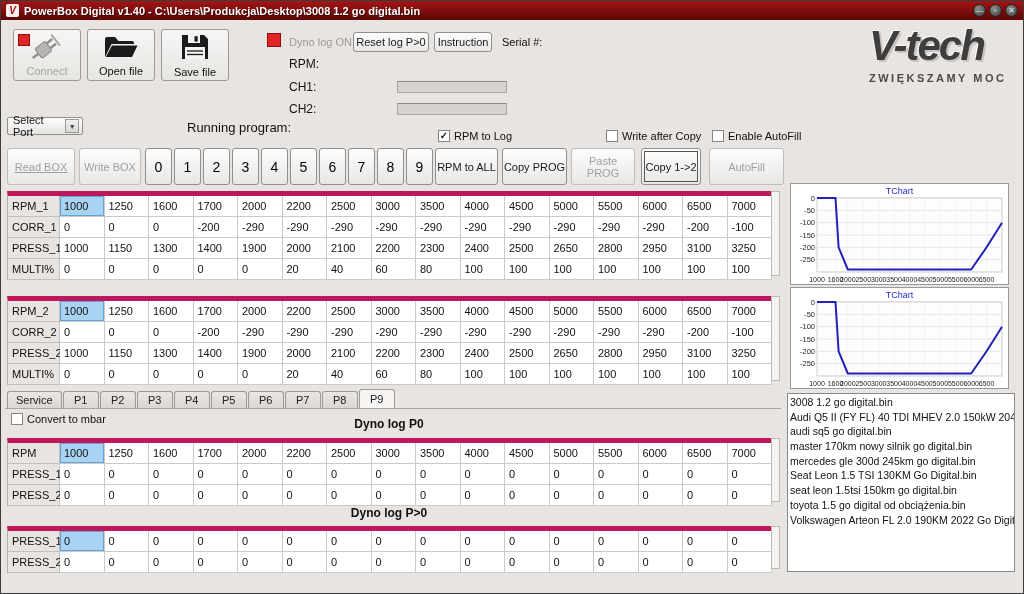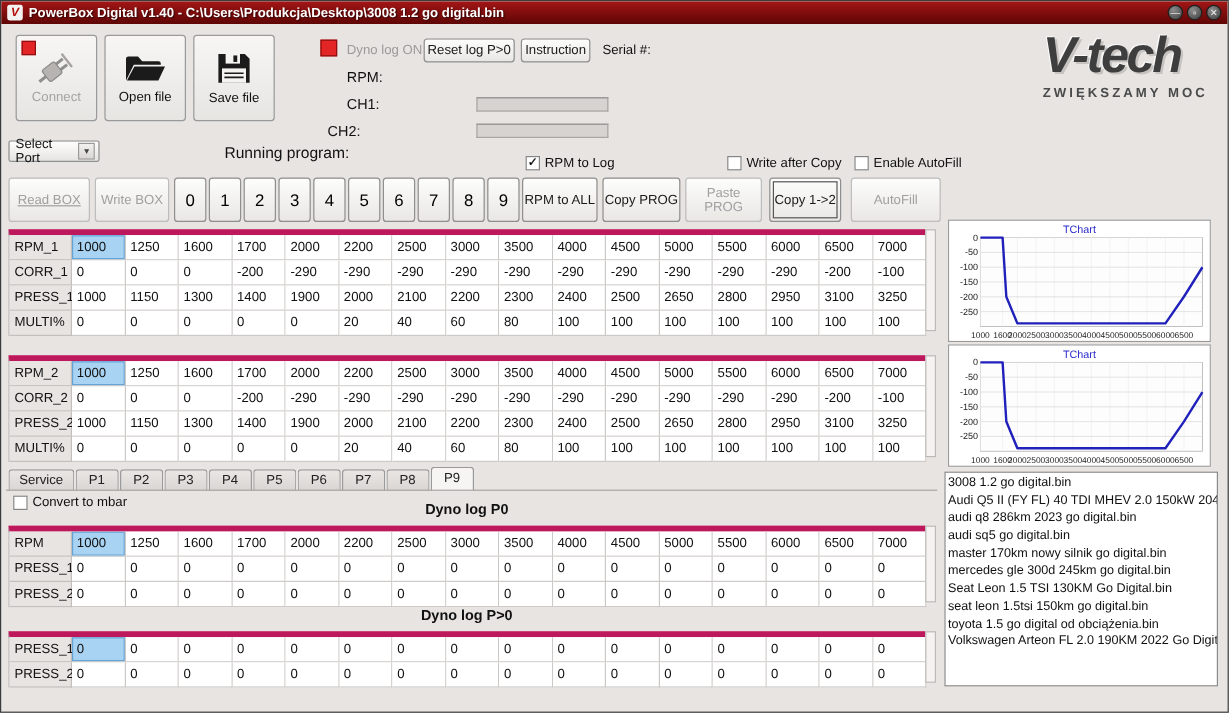--- a/index.html
+++ b/index.html
@@ -45,21 +45,21 @@
   .btn.disabled { color:#a0a0a0; border-color:#bdbdbd; }
   .btn.focused { outline:1px solid #555; outline-offset:-4px; }
   .digitwrap { position:absolute; left:144px; top:147px; display:flex; gap:2px; }
   .digit {
     position:static; width:27px; height:37px; font-size:14px;
     background:linear-gradient(#fdfdfd,#e9e7e4);
     border:1px solid #8f8f8f; border-radius:3px;
     display:flex; align-items:center; justify-content:center; cursor:pointer;
   }
   .bigbtn {
-    position:absolute; width:68px; height:72px;
+    position:absolute; width:68px; height:52px;
     background:linear-gradient(#f7f6f5,#e7e5e2);
     border:1px solid #9a9a9a; border-radius:3px;
     display:flex; flex-direction:column; align-items:center; justify-content:center;
     gap:5px; cursor:pointer;
   }
   .bigbtn .lbl { font-size:11px; }
   .bigbtn .lbl.dis { color:#a4a4a4; }
   .ind {
     position:absolute; left:4px; top:4px; width:12px; height:12px;
     background:#e42525; border:1px solid #8d0f0f;
@@ -182,21 +182,21 @@
 
 <span class="redsq" style="left:266px;top:32px;"></span>
 <span class="label gray" style="left:288px;top:35px;">Dyno log ON</span>
 <button class="btn small" style="left:352px;top:31px;width:76px;">Reset log P&gt;0</button>
 <button class="btn small" style="left:433px;top:31px;width:58px;">Instruction</button>
 <span class="label" style="left:501px;top:35px;">Serial #:</span>
 
 <span class="label f12" style="left:288px;top:56px;">RPM:</span>
 <span class="label f12" style="left:288px;top:79px;">CH1:</span>
 <div class="chbar" style="left:396px;top:80px;"></div>
-<span class="label f12" style="left:272px;top:101px;">CH2:</span>
+<span class="label f12" style="left:288px;top:101px;">CH2:</span>
 <div class="chbar" style="left:396px;top:102px;"></div>
 
 <div class="select" style="left:6px;top:116px;width:76px;">
   <span>Select Port</span>
   <span class="dd">▼</span>
 </div>
 <span class="label f13" style="left:186px;top:119px;">Running program:</span>
 
 <label class="checkbox" style="left:437px;top:129px;">
   <span class="cbox">✓</span>
@@ -601,21 +601,20 @@
       <line x1="26" x2="211" y1="63.33333333333333" y2="63.33333333333333" stroke="#dedede" stroke-width="0.7"></line>
       <text x="24" y="65.83333333333333" text-anchor="end" font-size="7.5" fill="#222">-200</text>
       <line x1="26" x2="211" y1="75.66666666666667" y2="75.66666666666667" stroke="#dedede" stroke-width="0.7"></line>
       <text x="24" y="78.16666666666667" text-anchor="end" font-size="7.5" fill="#222">-250</text>
       <polyline points="26.0,14.0 33.7,14.0 44.5,14.0 47.6,63.3 56.8,85.5 63.0,85.5 72.3,85.5 87.7,85.5 103.1,85.5 118.5,85.5 133.9,85.5 149.3,85.5 164.8,85.5 180.2,85.5 195.6,63.3 211.0,38.7" fill="none" stroke="#2020bb" stroke-width="2" stroke-linejoin="round"></polyline>
     </svg></div>
 
 <div class="filelist">
     <div class="file-item">3008 1.2 go digital.bin</div>
     <div class="file-item">Audi Q5 II (FY FL) 40 TDI MHEV 2.0 150kW 204KM (</div>
-    <div class="file-item">audi q8 286km 2023 go digital.bin</div>
     <div class="file-item">audi sq5 go digital.bin</div>
     <div class="file-item">master 170km nowy silnik go digital.bin</div>
     <div class="file-item">mercedes gle 300d 245km go digital.bin</div>
     <div class="file-item">Seat Leon 1.5 TSI 130KM Go Digital.bin</div>
     <div class="file-item">seat leon 1.5tsi 150km go digital.bin</div>
     <div class="file-item">toyota 1.5 go digital od obciążenia.bin</div>
     <div class="file-item">Volkswagen Arteon FL 2.0 190KM 2022 Go Digital Au</div>
   </div>
 
 </body></html>

